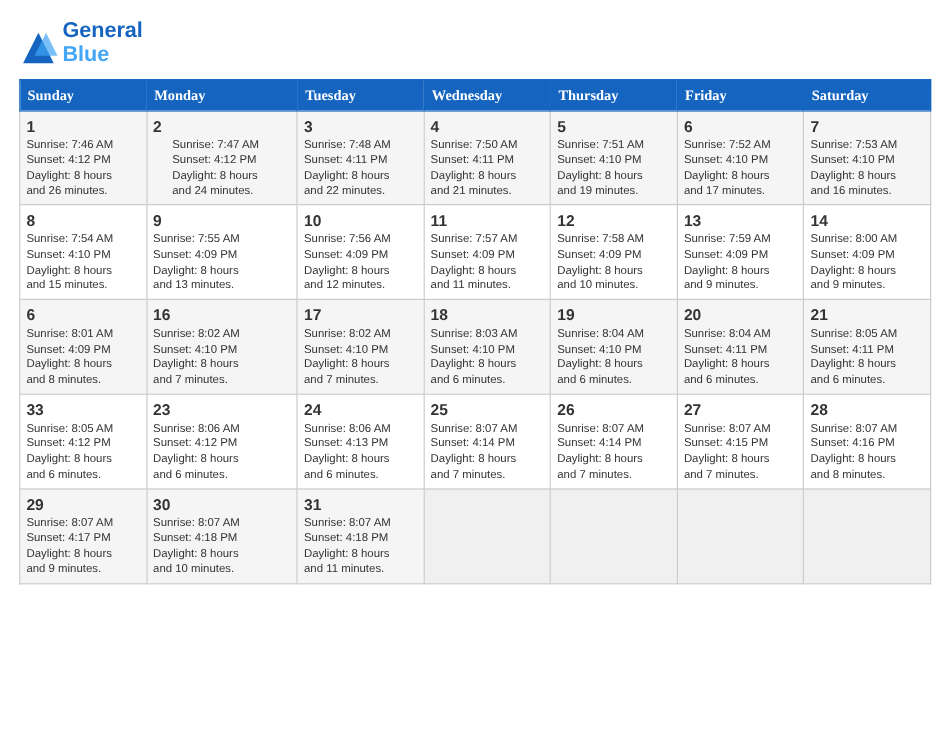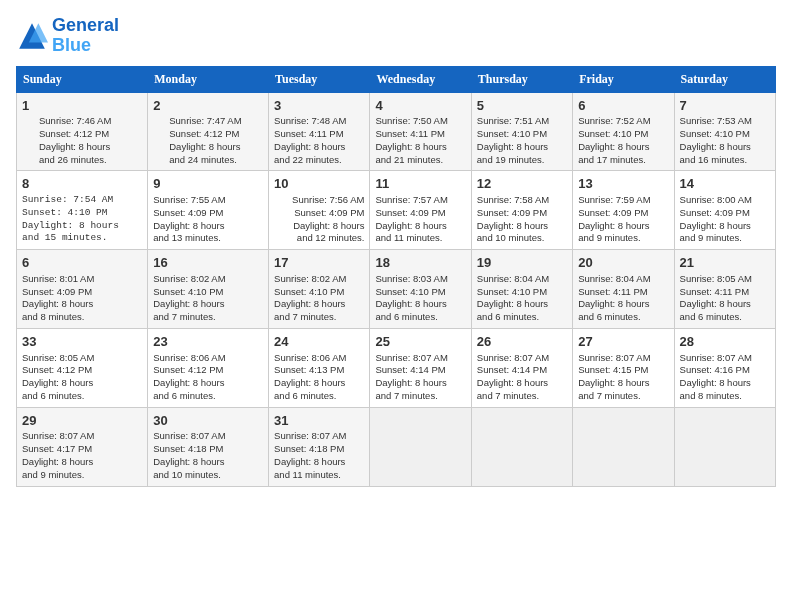--- a/index.html
+++ b/index.html
@@ -16,21 +16,21 @@
       padding: 16px 16px 10px 16px;
     }
     .header {
       display: flex;
       justify-content: space-between;
       align-items: flex-start;
       margin-bottom: 10px;
     }
     .logo {
       display: flex;
-      align-items: center;
+      align-items: flex-end;
       gap: 4px;
     }
     .logo-text {
       font-size: 18px;
       font-weight: bold;
       color: #333;
       line-height: 1.1;
     }
     .logo-text span {
       color: #1565c0;
@@ -125,21 +125,21 @@
           <th>Wednesday</th>
           <th>Thursday</th>
           <th>Friday</th>
           <th>Saturday</th>
         </tr>
     </thead>
     <tbody id="calendar-body">
     <tr>
           <td>
             <span class="day-num">1</span>
-            <div class="day-info" style="white-space: pre-line; margin-left: 17px;">Sunrise: 7:46 AM
+            <div class="day-info" style="white-space: pre-line;">Sunrise: 7:46 AM
 Sunset: 4:12 PM
 Daylight: 8 hours
 and 26 minutes.</div>
           </td>
           <td>
             <span class="day-num">2</span>
             <div class="day-info" style="white-space: pre-line; margin-left: 16px;">Sunrise: 7:47 AM
 Sunset: 4:12 PM
 Daylight: 8 hours
 and 24 minutes.</div>
@@ -176,35 +176,35 @@
             <span class="day-num">7</span>
             <div class="day-info" style="white-space: pre-line;">Sunrise: 7:53 AM
 Sunset: 4:10 PM
 Daylight: 8 hours
 and 16 minutes.</div>
           </td>
         </tr>
         <tr>
           <td>
             <span class="day-num">8</span>
-            <div class="day-info" style="white-space: pre-line; font-family: Liberation Mono, monospace;">Sunrise: 7:54 AM
+            <div class="day-info" style="white-space: pre-line;">Sunrise: 7:54 AM
 Sunset: 4:10 PM
 Daylight: 8 hours
 and 15 minutes.</div>
           </td>
           <td>
             <span class="day-num">9</span>
             <div class="day-info" style="white-space: pre-line;">Sunrise: 7:55 AM
 Sunset: 4:09 PM
 Daylight: 8 hours
 and 13 minutes.</div>
           </td>
           <td>
             <span class="day-num">10</span>
-            <div class="day-info" style="white-space: pre-line; text-align: right;">Sunrise: 7:56 AM
+            <div class="day-info" style="white-space: pre-line;">Sunrise: 7:56 AM
 Sunset: 4:09 PM
 Daylight: 8 hours
 and 12 minutes.</div>
           </td>
           <td>
             <span class="day-num">11</span>
             <div class="day-info" style="white-space: pre-line;">Sunrise: 7:57 AM
 Sunset: 4:09 PM
 Daylight: 8 hours
 and 11 minutes.</div>

